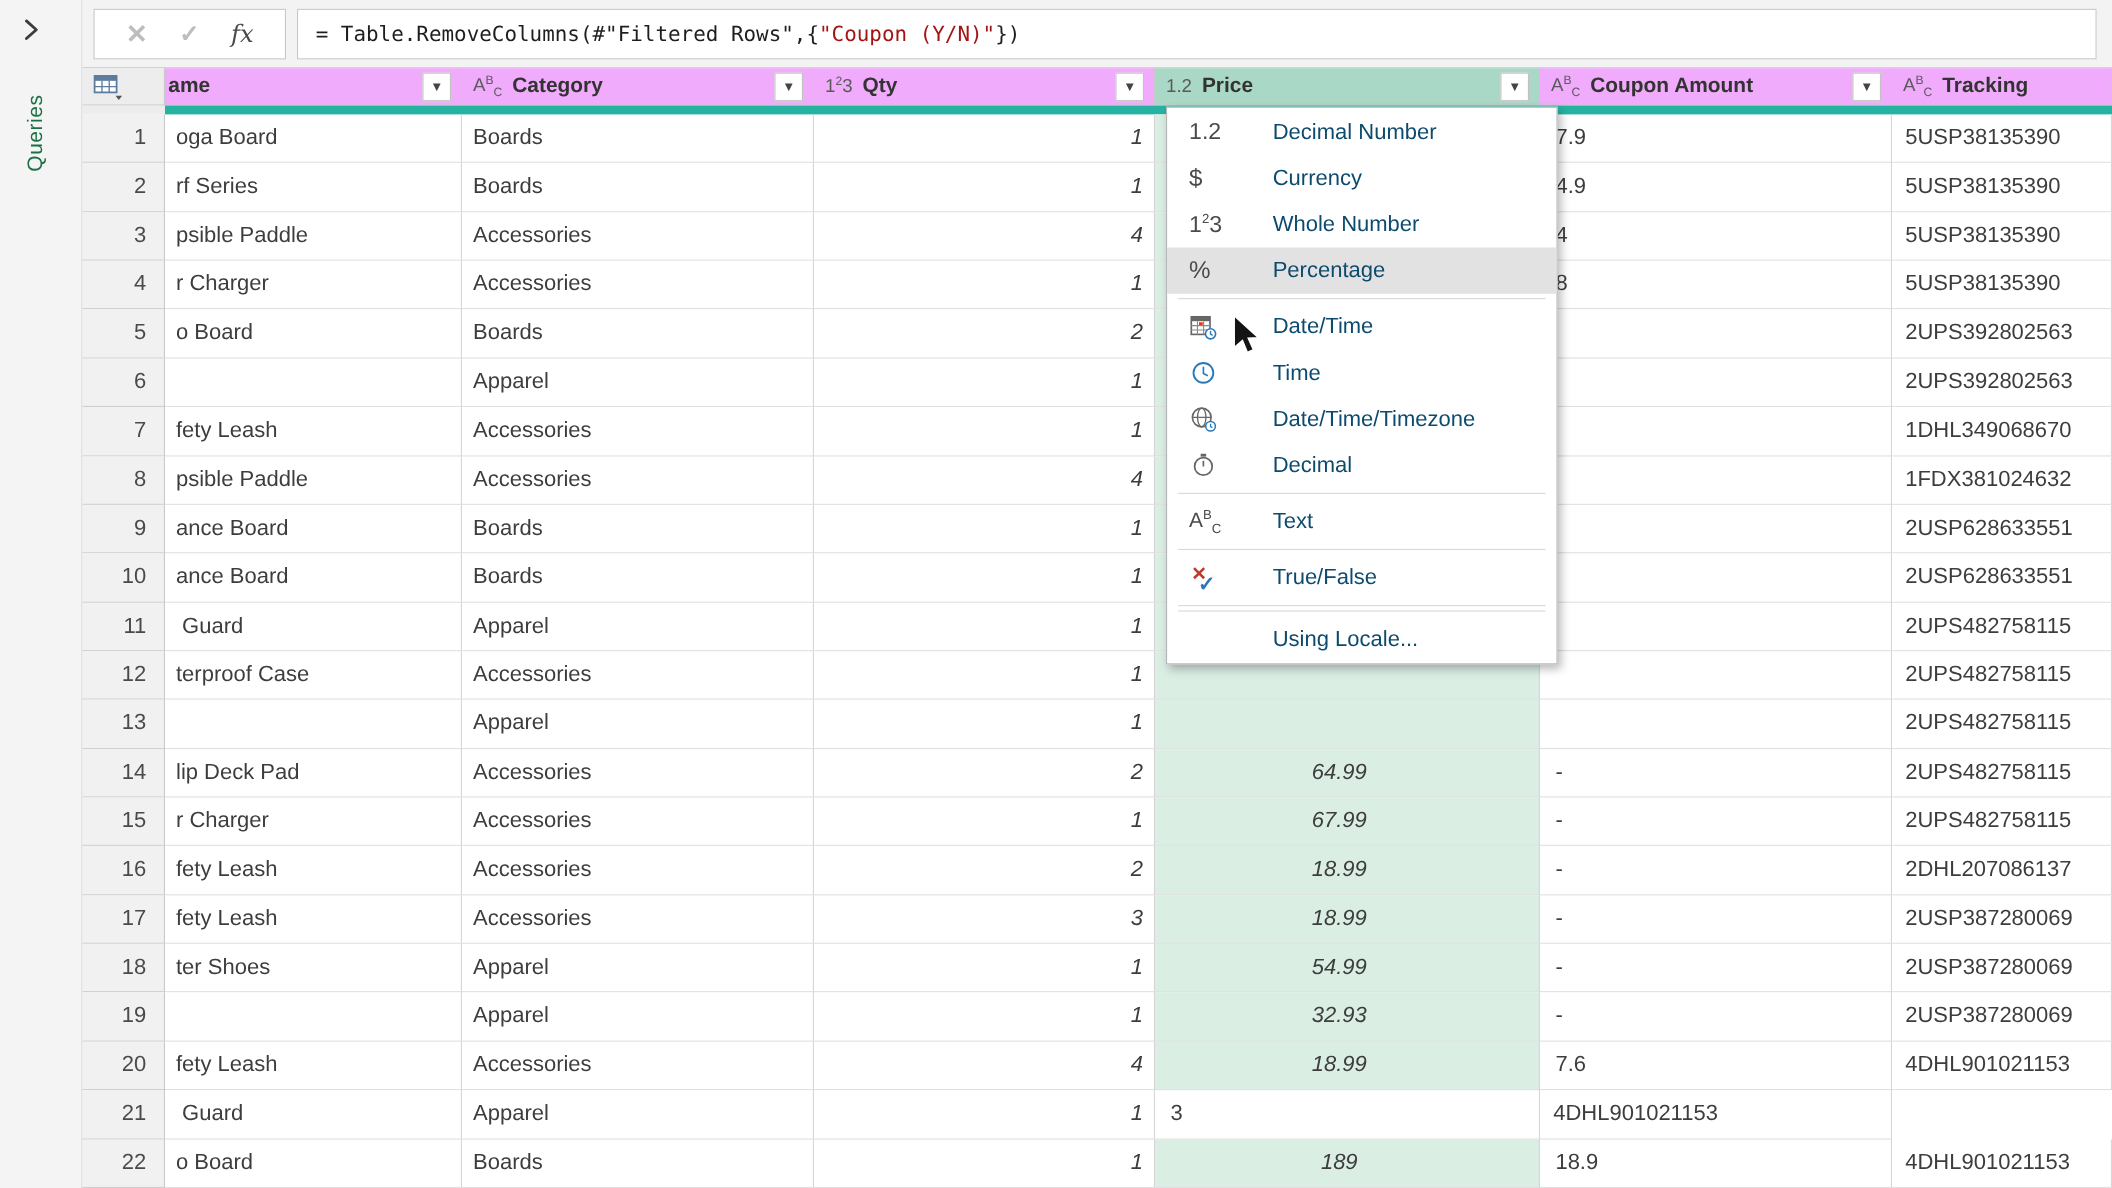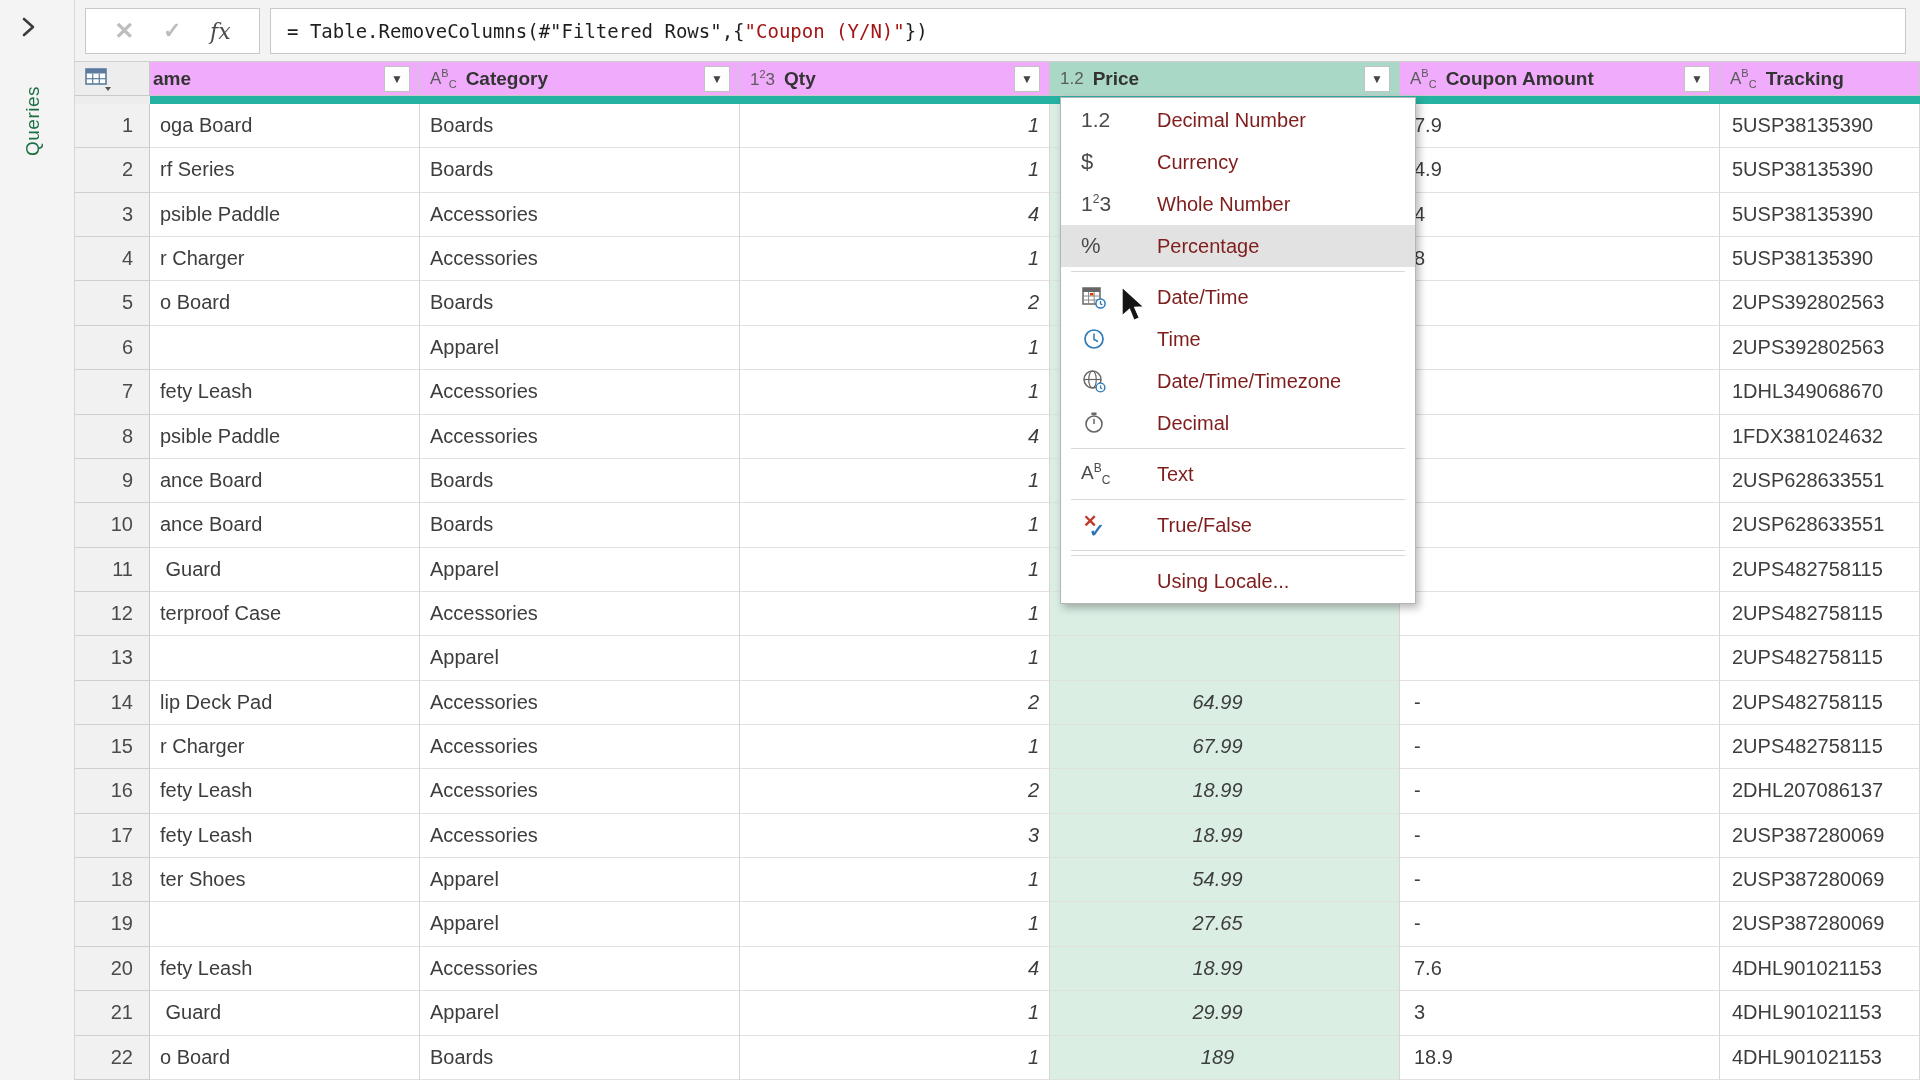--- a/index.html
+++ b/index.html
@@ -64,21 +64,21 @@
   
   .menu{position:absolute;left:1060px;top:97px;width:356px;background:#fff;
         border:1px solid #b5b5b5;box-sizing:border-box;box-shadow:3px 4px 8px rgba(0,0,0,.28);
         padding:1px 0;z-index:5;}
   .mi{height:42px;display:flex;align-items:center;cursor:pointer;}
   .mi.hover{background:var(--hover-gray,#e2e2e2);}
   .mi .mic{width:40px;margin-left:20px;flex:none;display:flex;align-items:center;
            font-size:20px;color:#4a4a4a;position:relative;}
   .mi .mic .sp{font-style:normal;font-size:12px;vertical-align:super;}
   .mi .mic .sb{font-style:normal;font-size:12px;vertical-align:sub;}
-  .mi .mlabel{font-size:20px;color:#7f1d1d;margin-left:36px;white-space:pre;}
+  .mi .mlabel{font-size:20px;color:#0c4a6e;margin-left:36px;white-space:pre;}
   .msep{height:1px;background:#d8d8d8;margin:4px 10px;}
   .tf-x{color:#c0392b;font-weight:bold;font-size:17px;position:absolute;left:2px;top:-14px;}
   .tf-v{color:#2e75b6;font-weight:bold;font-size:19px;position:absolute;left:8px;top:-6px;}
 
   .cursor{position:absolute;left:1120px;top:286px;z-index:9;pointer-events:none;}
 </style>
 </head>
 <body>
 
 <div class="app">
@@ -325,41 +325,40 @@
     <div class="cell c-price">54.99</div>
     <div class="cell c-coupon">-</div>
     <div class="cell c-track">2USP387280069</div>
   </div>
 
   <div class="row">
     <div class="cell c-gut">19</div>
     <div class="cell c-name"></div>
     <div class="cell c-cat">Apparel</div>
     <div class="cell c-qty">1</div>
-    <div class="cell c-price">27.65</div>
+    <div class="cell c-price">32.93</div>
     <div class="cell c-coupon">-</div>
     <div class="cell c-track">2USP387280069</div>
   </div>
 
   <div class="row">
     <div class="cell c-gut">20</div>
     <div class="cell c-name">fety Leash</div>
     <div class="cell c-cat">Accessories</div>
     <div class="cell c-qty">4</div>
     <div class="cell c-price">18.99</div>
     <div class="cell c-coupon">7.6</div>
     <div class="cell c-track">4DHL901021153</div>
   </div>
 
   <div class="row">
     <div class="cell c-gut">21</div>
     <div class="cell c-name"> Guard</div>
     <div class="cell c-cat">Apparel</div>
     <div class="cell c-qty">1</div>
-    <div class="cell c-price">29.99</div>
     <div class="cell c-coupon">3</div>
     <div class="cell c-track">4DHL901021153</div>
   </div>
 
   <div class="row">
     <div class="cell c-gut">22</div>
     <div class="cell c-name">o Board</div>
     <div class="cell c-cat">Boards</div>
     <div class="cell c-qty">1</div>
     <div class="cell c-price">189</div>

